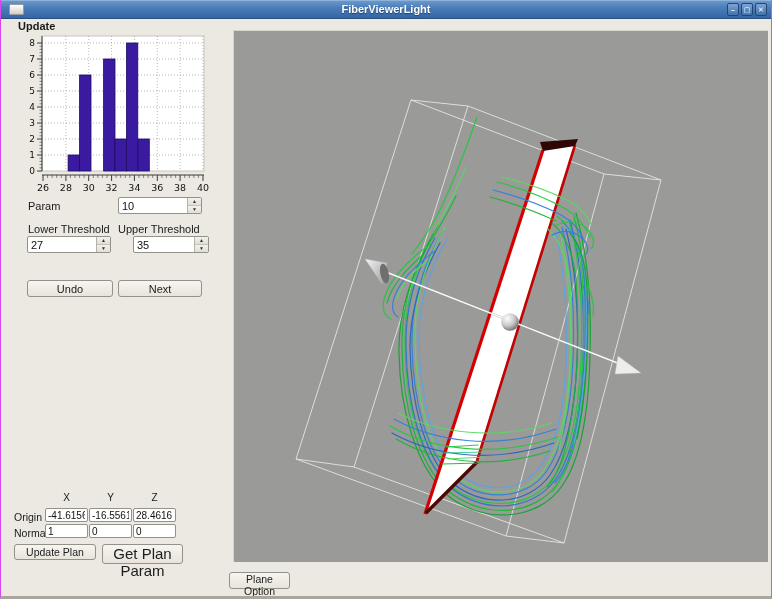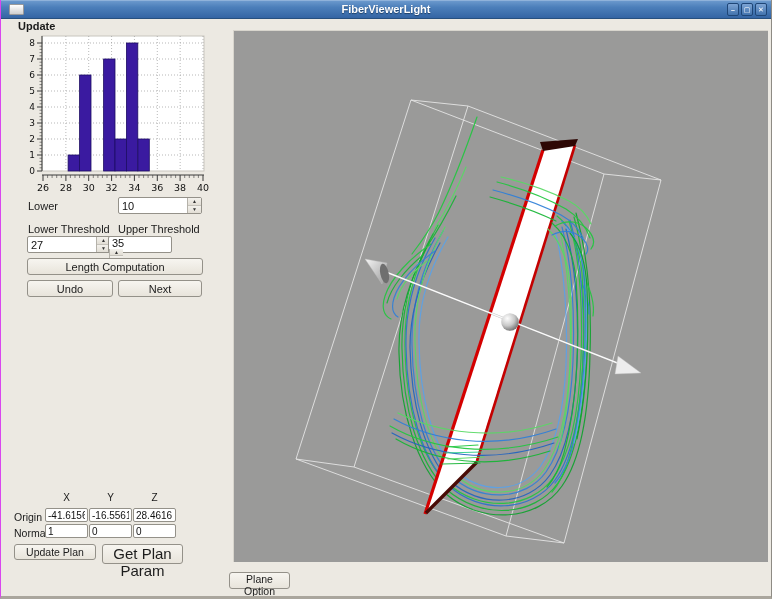--- a/index.html
+++ b/index.html
@@ -180,48 +180,47 @@
       <text x="24.0" y="157" text-anchor="middle" font-size="9.5" fill="#111">26</text>
       <text x="46.9" y="157" text-anchor="middle" font-size="9.5" fill="#111">28</text>
       <text x="69.7" y="157" text-anchor="middle" font-size="9.5" fill="#111">30</text>
       <text x="92.6" y="157" text-anchor="middle" font-size="9.5" fill="#111">32</text>
       <text x="115.4" y="157" text-anchor="middle" font-size="9.5" fill="#111">34</text>
       <text x="138.3" y="157" text-anchor="middle" font-size="9.5" fill="#111">36</text>
       <text x="161.1" y="157" text-anchor="middle" font-size="9.5" fill="#111">38</text>
       <text x="184.0" y="157" text-anchor="middle" font-size="9.5" fill="#111">40</text>
     </svg>
 
-  <div class="lbl" style="left:27px;top:200px;">Lower</div>
+  <div class="lbl" style="left:27px;top:200px;">Param</div>
   <div class="spin" style="left:117px;top:197px;width:84px;height:17px;">
     <input value="10" style="">
     <div class="spin-btns">
       <div class="spin-btn">▲</div>
       <div class="spin-btn">▼</div>
     </div>
   </div>
 
   <div class="lbl" style="left:27px;top:223px;">Lower Threshold</div>
   <div class="lbl" style="left:117px;top:223px;">Upper Threshold</div>
 
   <div class="spin" style="left:26px;top:236px;width:84px;height:17px;gap:31px;">
     <input value="27" style="">
     <div class="spin-btns">
       <div class="spin-btn">▲</div>
       <div class="spin-btn">▼</div>
     </div>
   </div>
-  <div class="spin" style="left:107px;top:236px;width:64px;height:17px;flex-direction:column;">
+  <div class="spin" style="left:132px;top:236px;width:76px;height:17px;">
     <input value="35" style="">
     <div class="spin-btns">
       <div class="spin-btn">▲</div>
       <div class="spin-btn">▼</div>
     </div>
   </div>
 
-  <button class="gtk-btn" style="left:26px;top:258px;width:176px;height:17px;">Length Computation</button>
   <button class="gtk-btn" style="left:26px;top:280px;width:86px;height:17px;">Undo</button>
   <button class="gtk-btn" style="left:117px;top:280px;width:84px;height:17px;">Next</button>
 
   <div class="col-head" style="left:44px;top:492px;">X</div>
   <div class="col-head" style="left:88px;top:492px;">Y</div>
   <div class="col-head" style="left:132px;top:492px;">Z</div>
 
   <div class="lbl" style="left:13px;top:511px;font-size:10.5px;">Origin</div>
   <input class="field" style="left: 44px; top: 508px; width: 43px; height: 14px;" value="-41.6156">
   <input class="field" style="left: 88px; top: 508px; width: 43px; height: 14px;" value="-16.5561">

